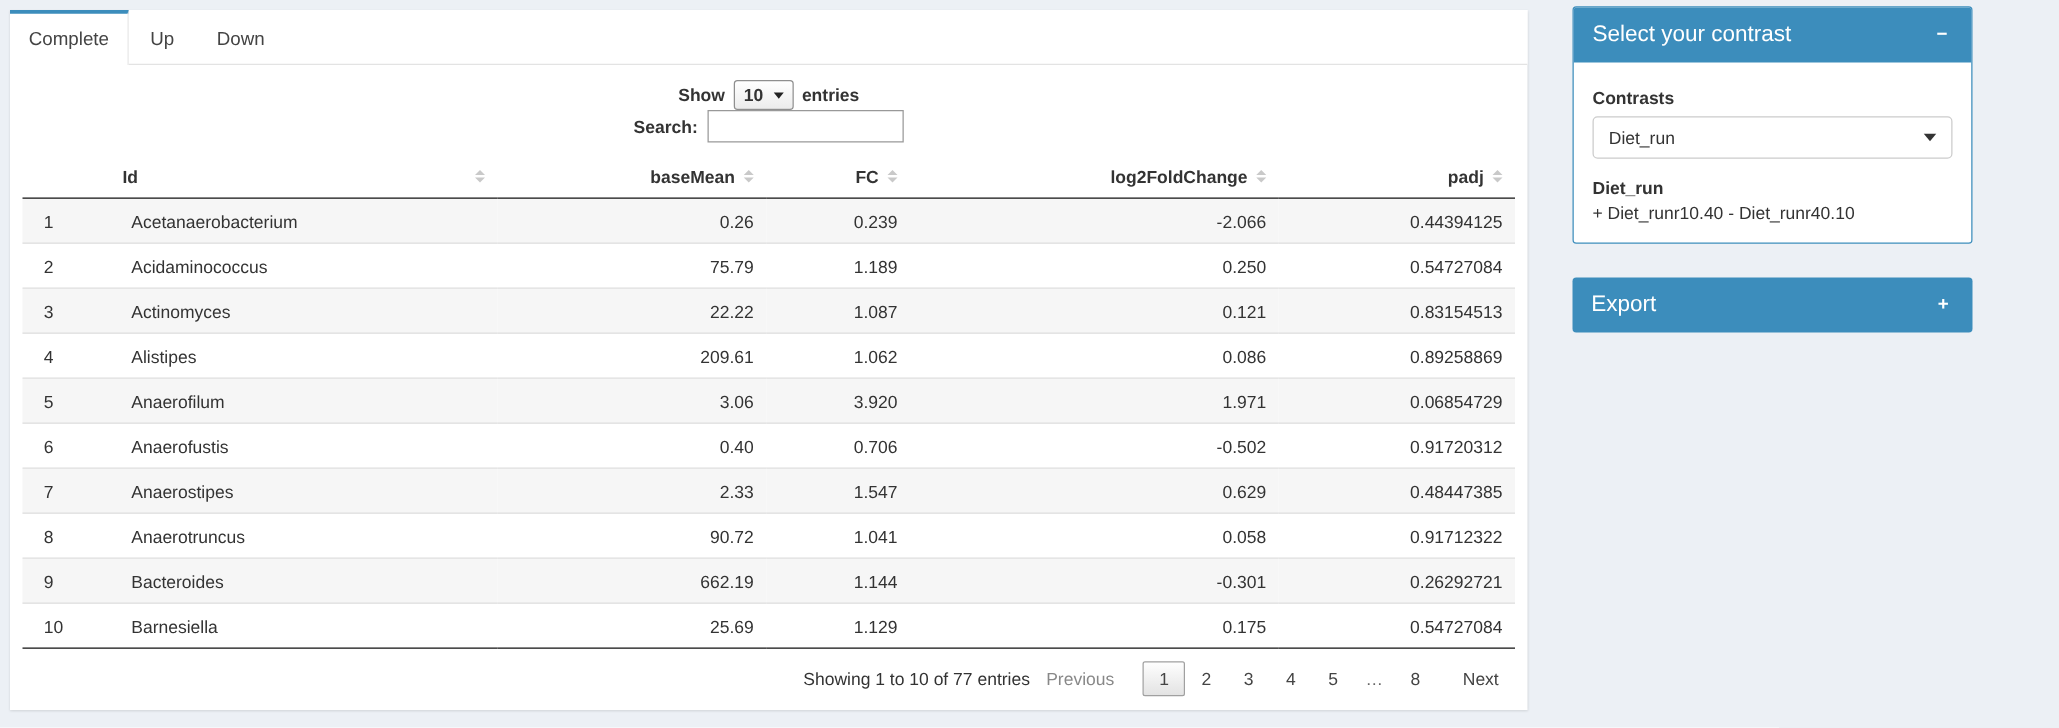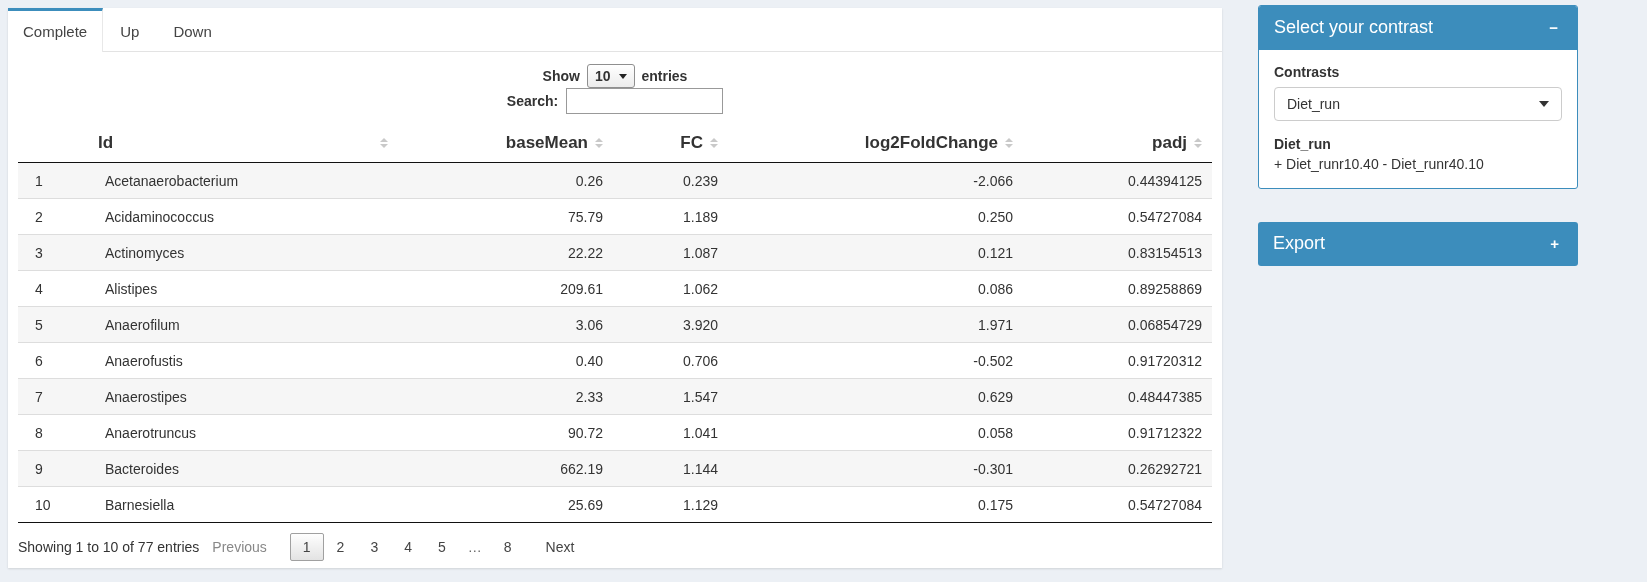--- a/index.html
+++ b/index.html
@@ -49,39 +49,39 @@
   .search { display:flex; align-items:center; }
   .search label { margin-right:8px; font-weight:bold; }
   .search input {
     width:157px; height:26px; border:1px solid #999; background:#fff;
     padding:2px 6px; font-size:14px; font-family:"Liberation Sans",sans-serif;
   }
 
   table { border-collapse:collapse; table-layout:fixed; width:1194px; }
   th {
     font-weight:bold; border-bottom:1px solid #111;
-    padding:9px 10px; font-size:17px;
+    padding:9px 10px; font-size:14px;
   }
   .th-flex { display:flex; align-items:center; }
   .th-flex.left { justify-content:space-between; }
   .th-flex.right { justify-content:flex-end; gap:7px;text-align:center; }
   .sort { display:inline-flex; flex-direction:column; gap:2px; }
   .sort i { display:block; width:0; height:0;
     border-left:4px solid transparent; border-right:4px solid transparent; }
   .sort .s-up { border-bottom:4px solid #c9c9c9; }
   .sort .s-dn { border-top:4px solid #c9c9c9; }
 
   td { padding:11px 10px 10px; border-top:1px solid #ddd; line-height:1; }
   tbody tr:nth-child(odd) td { background:#f6f6f6; }
   tbody tr:last-child td { border-bottom:1px solid #111; }
   td.seq, td.idc { padding-left:17px; }
   th.num, td.num { text-align:right; }
 
   .table-footer {
-    display:flex; justify-content:flex-start; align-items:center;
+    display:flex; justify-content:flex-end; align-items:center;
     margin-top:10px; width:1194px;
   }
   .paging { display:flex; align-items:center; }
   .pg { padding:6px 13px; color:#444; cursor:pointer; }
   .pg.prev { color:#888; margin-right:10px; }
   .pg.next { margin-left:8px; }
   .pg.active {
     border:1px solid #a0a0a0; border-radius:2px;
     background:linear-gradient(#fefefe,#e3e3e3); padding:5px 12px;
   }
@@ -93,21 +93,21 @@
   .box-header {
     background:var(--primary,#3c8dbc); color:#fff;
     padding:11px 15px 12px; font-size:18px;
     display:flex; justify-content:space-between; align-items:center;
   }
   .contrast-box .box-header { border-radius:2px 2px 0 0; }
   .collapse-btn {
     color:#fff; font-weight:bold; font-size:15px; line-height:1;
     cursor:pointer; padding:2px 4px;
   }
-  .box-body { padding:14px 15px 16px; }
+  .box-body { padding:20px 15px 16px; }
   .ctr-label { font-weight:bold; margin-bottom:7px; }
   .sel {
     height:34px; border:1px solid #ccc; border-radius:4px; background:#fff;
     display:flex; align-items:center; justify-content:space-between;
     padding:0 12px; cursor:pointer;
   }
   .sel .caret { width:0; height:0; border-left:5px solid transparent;
     border-right:5px solid transparent; border-top:6px solid #333; }
   .ctr-name { font-weight:bold; margin-top:15px; }
   .ctr-formula { margin-top:4px; }

